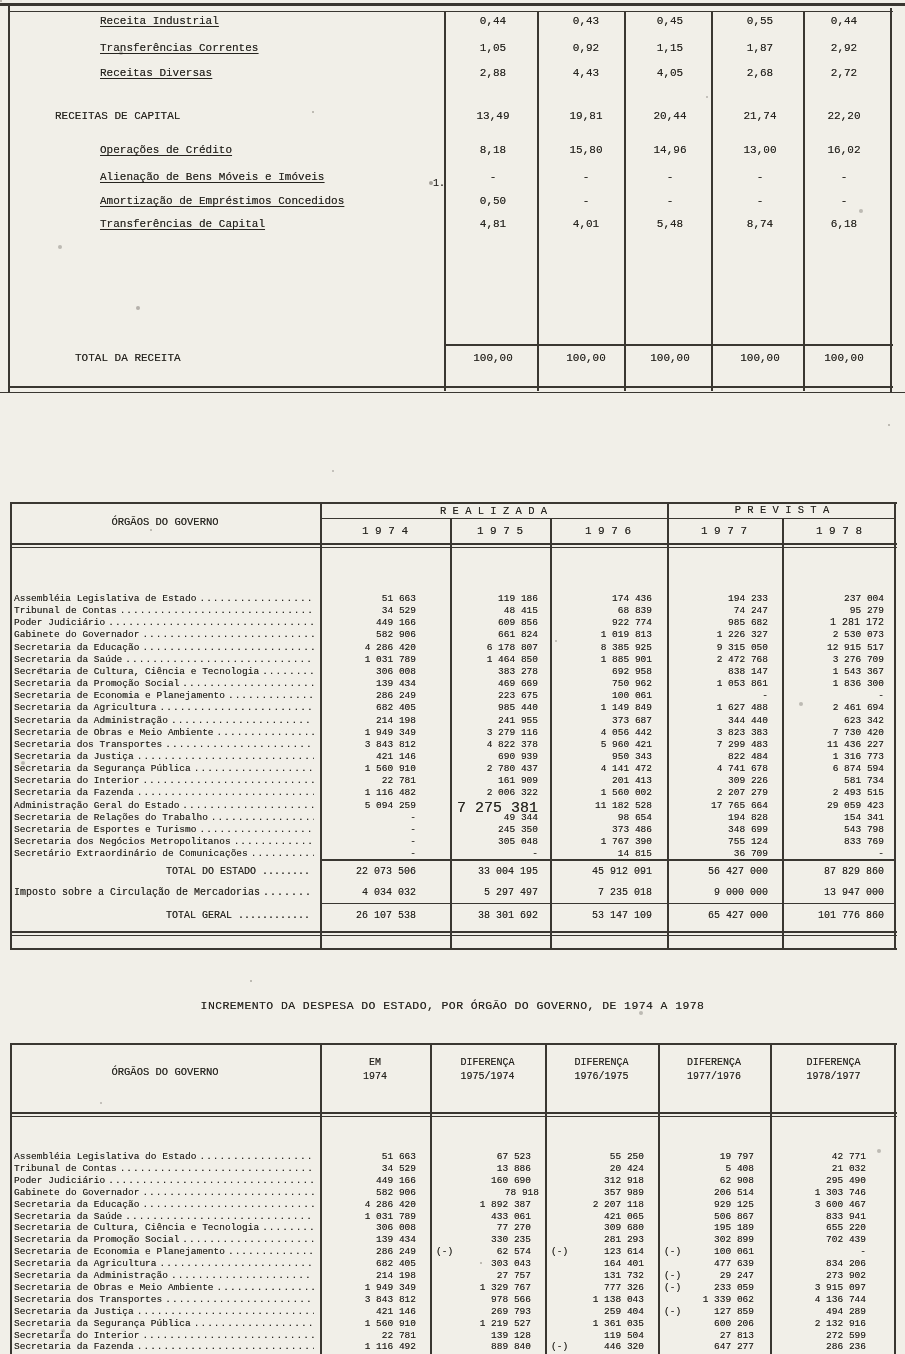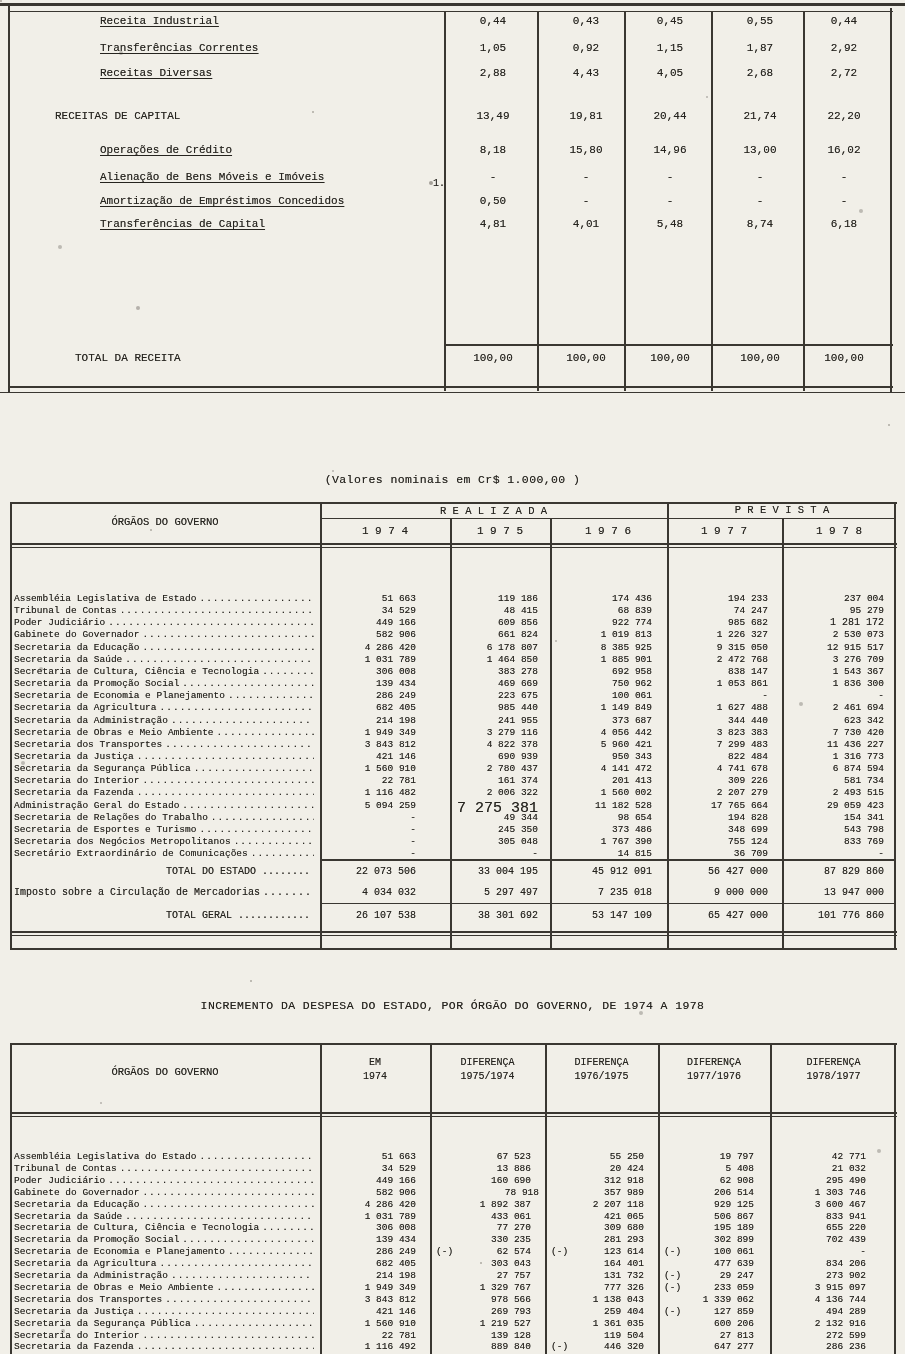--- a/index.html
+++ b/index.html
@@ -101,21 +101,20 @@
       <div class="abs c" style="left: 718px; top: 218px; width: 84px; font-size: 11px;">8,74</div>
       <div class="abs c" style="left: 802px; top: 218px; width: 84px; font-size: 11px;">6,18</div>
       <div class="abs" style="left: 75px; top: 352px; font-size: 11px;">TOTAL DA RECEITA</div>
       <div class="abs c" style="left: 451px; top: 352px; width: 84px; font-size: 11px;">100,00</div>
       <div class="abs c" style="left: 544px; top: 352px; width: 84px; font-size: 11px;">100,00</div>
       <div class="abs c" style="left: 628px; top: 352px; width: 84px; font-size: 11px;">100,00</div>
       <div class="abs c" style="left: 718px; top: 352px; width: 84px; font-size: 11px;">100,00</div>
       <div class="abs c" style="left: 802px; top: 352px; width: 84px; font-size: 11px;">100,00</div>
     </div>
 
-  <div class="t-title" style="top:473px;">(Valores nominais em Cr$ 1.000,00 )</div>
   <div id="t2">
       <div class="hl" style="left: 10px; top: 502px; width: 887px; height: 2px;"></div>
       <div class="vl" style="left: 10px; top: 502px; height: 448px; width: 2px;"></div>
       <div class="vl" style="left: 894px; top: 502px; height: 448px; width: 2px;"></div>
       <div class="vl" style="left: 320px; top: 502px; height: 446px; width: 2px;"></div>
       <div class="vl" style="left: 667px; top: 502px; height: 446px; width: 2px;"></div>
       <div class="vl" style="left: 450px; top: 518px; height: 430px; width: 2px;"></div>
       <div class="vl" style="left: 550px; top: 518px; height: 430px; width: 2px;"></div>
       <div class="vl" style="left: 782px; top: 518px; height: 430px; width: 2px;"></div>
       <div class="hl" style="left: 320px; top: 518px; width: 575px; height: 1px;"></div>
@@ -267,21 +266,21 @@
       <div class="abs r" style="left: 320px; top: 763.1px; width: 96px; font-size: 9.5px;">1 560 910</div>
       <div class="abs r" style="left: 452px; top: 763.1px; width: 86px; font-size: 9.5px;">2 780 437</div>
       <div class="abs r" style="left: 552px; top: 763.1px; width: 100px; font-size: 9.5px;">4 141 472</div>
       <div class="abs r" style="left: 669px; top: 763.1px; width: 99px; font-size: 9.5px;">4 741 678</div>
       <div class="abs r" style="left: 784px; top: 763.1px; width: 100px; font-size: 9.5px;">6 874 594</div>
       <div class="abs lblflex" style="left: 14px; top: 775.25px; width: 300px; font-size: 9.5px;">
         <span class="txt">Secretaria do Interior</span>
         <span class="dots">..................................................................................................................................</span>
       </div>
       <div class="abs r" style="left: 320px; top: 775.25px; width: 96px; font-size: 9.5px;">22 781</div>
-      <div class="abs r" style="left: 452px; top: 775.25px; width: 86px; font-size: 9.5px;">161 374</div>
+      <div class="abs r" style="left: 452px; top: 775.25px; width: 86px; font-size: 9.5px;">161 909</div>
       <div class="abs r" style="left: 552px; top: 775.25px; width: 100px; font-size: 9.5px;">201 413</div>
       <div class="abs r" style="left: 669px; top: 775.25px; width: 99px; font-size: 9.5px;">309 226</div>
       <div class="abs r" style="left: 784px; top: 775.25px; width: 100px; font-size: 9.5px;">581 734</div>
       <div class="abs lblflex" style="left: 14px; top: 787.4px; width: 300px; font-size: 9.5px;">
         <span class="txt">Secretaria da Fazenda</span>
         <span class="dots">..................................................................................................................................</span>
       </div>
       <div class="abs r" style="left: 320px; top: 787.4px; width: 96px; font-size: 9.5px;">1 116 482</div>
       <div class="abs r" style="left: 452px; top: 787.4px; width: 86px; font-size: 9.5px;">2 006 322</div>
       <div class="abs r" style="left: 552px; top: 787.4px; width: 100px; font-size: 9.5px;">1 560 002</div>

